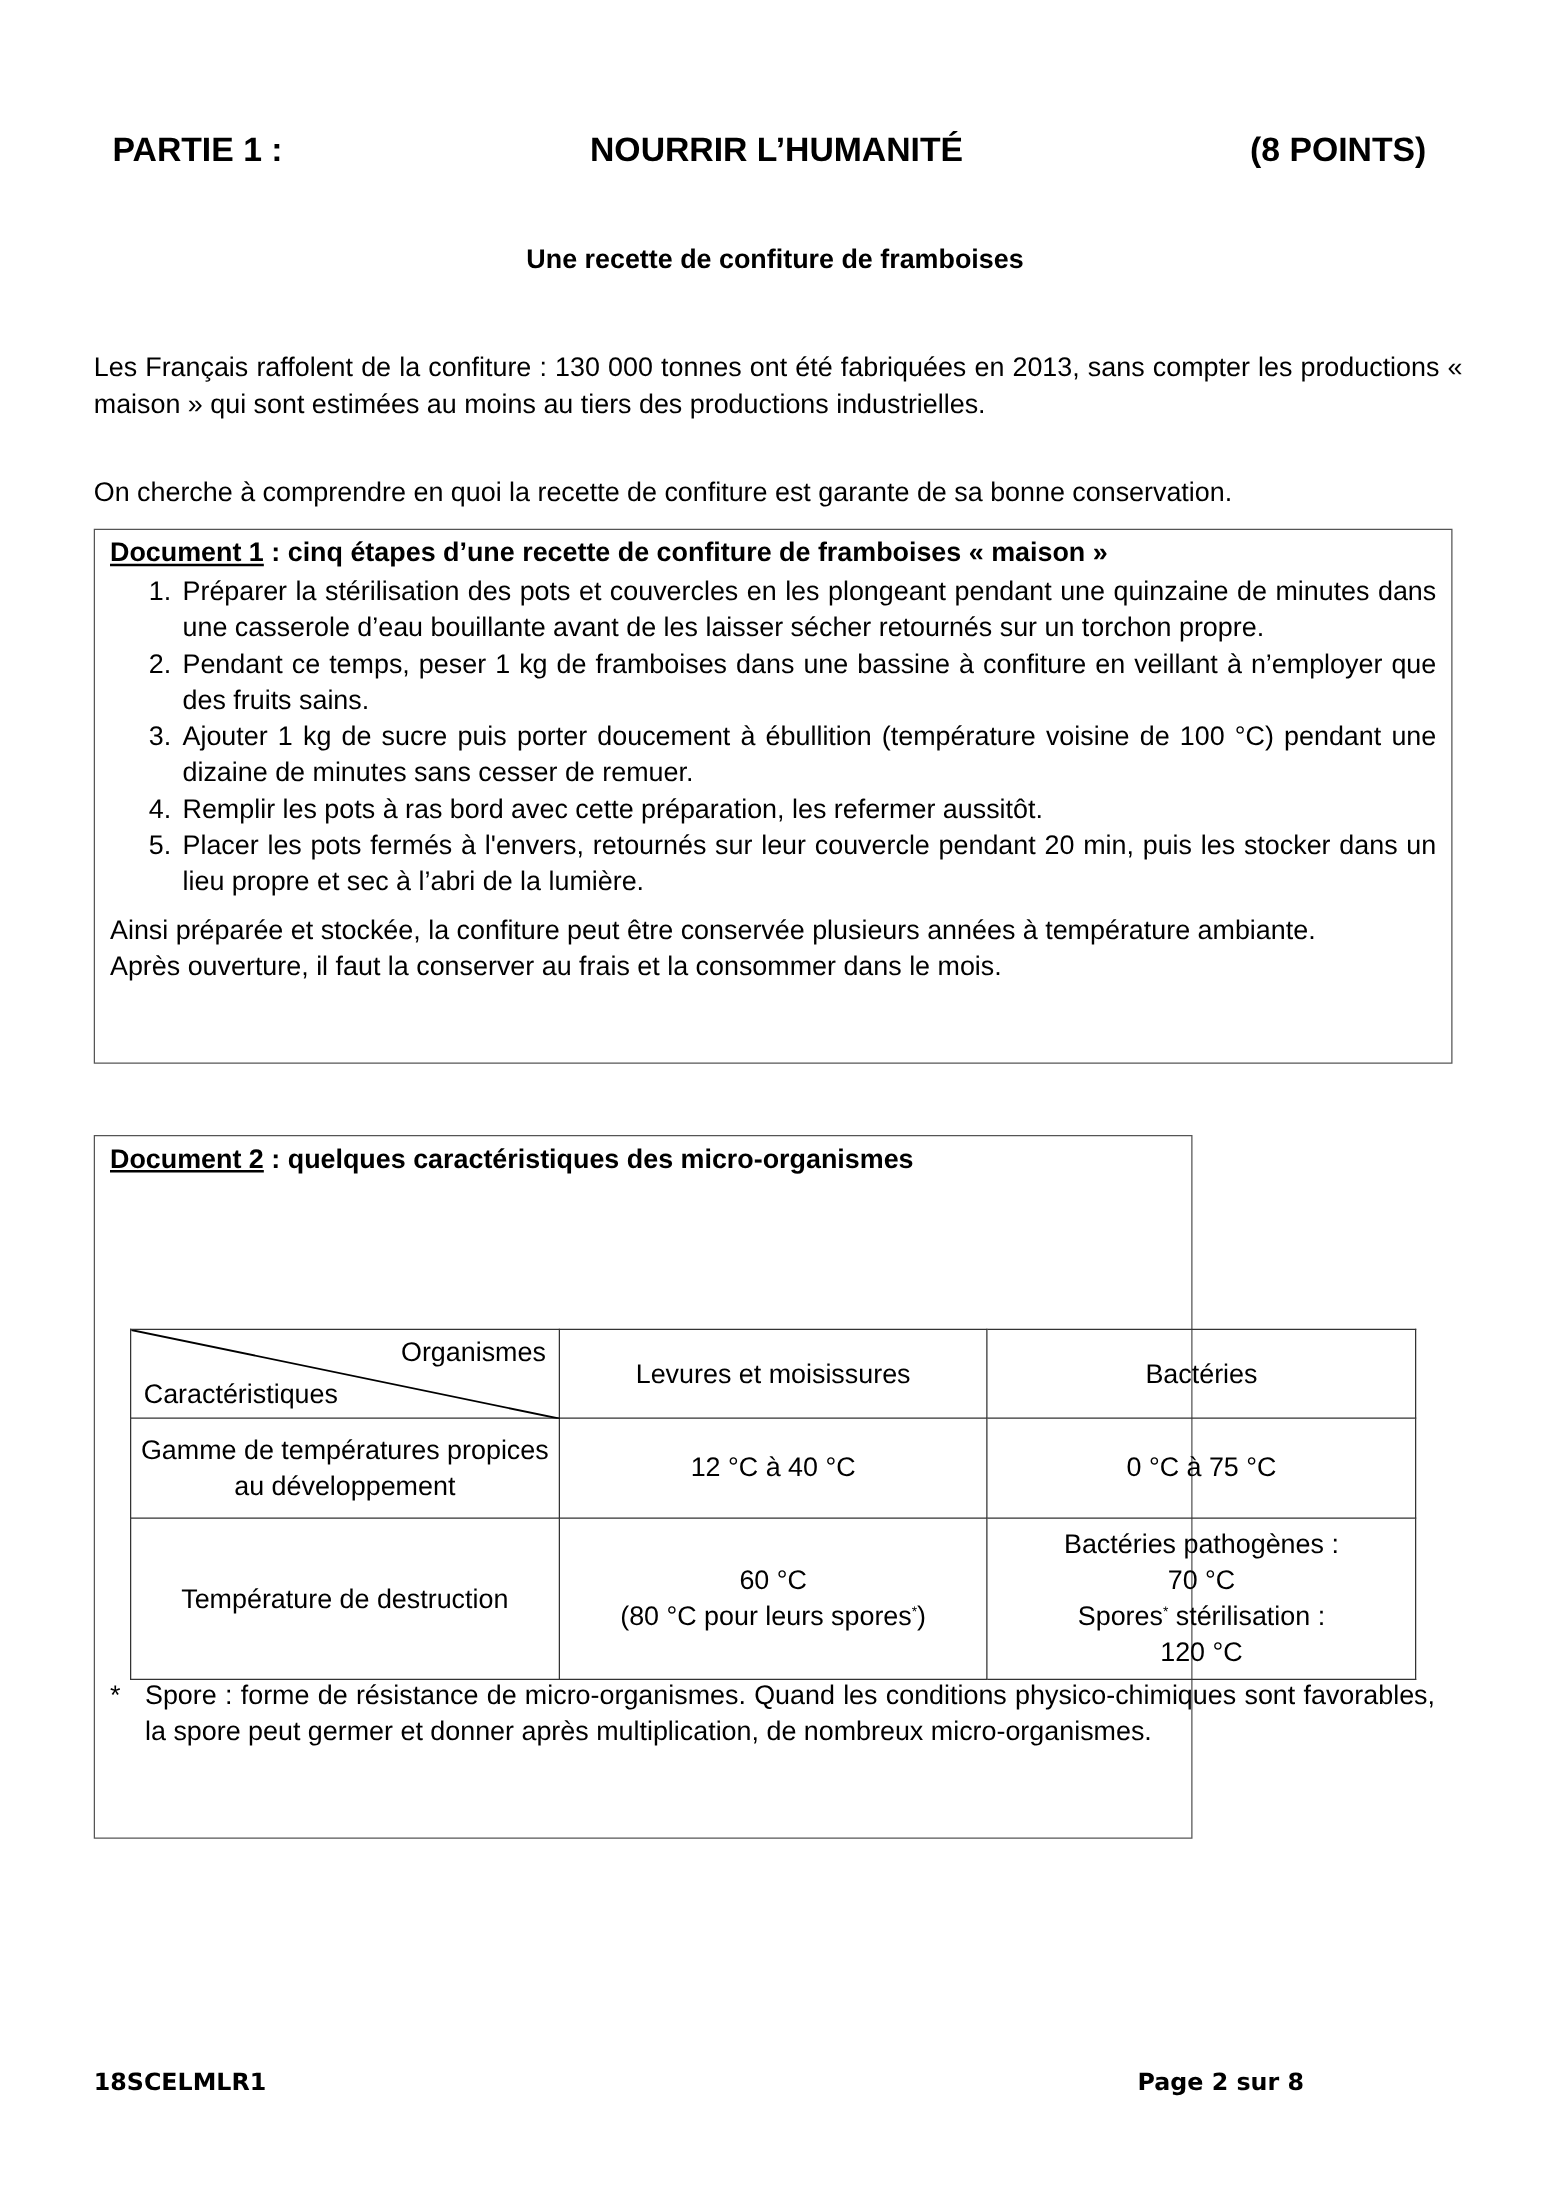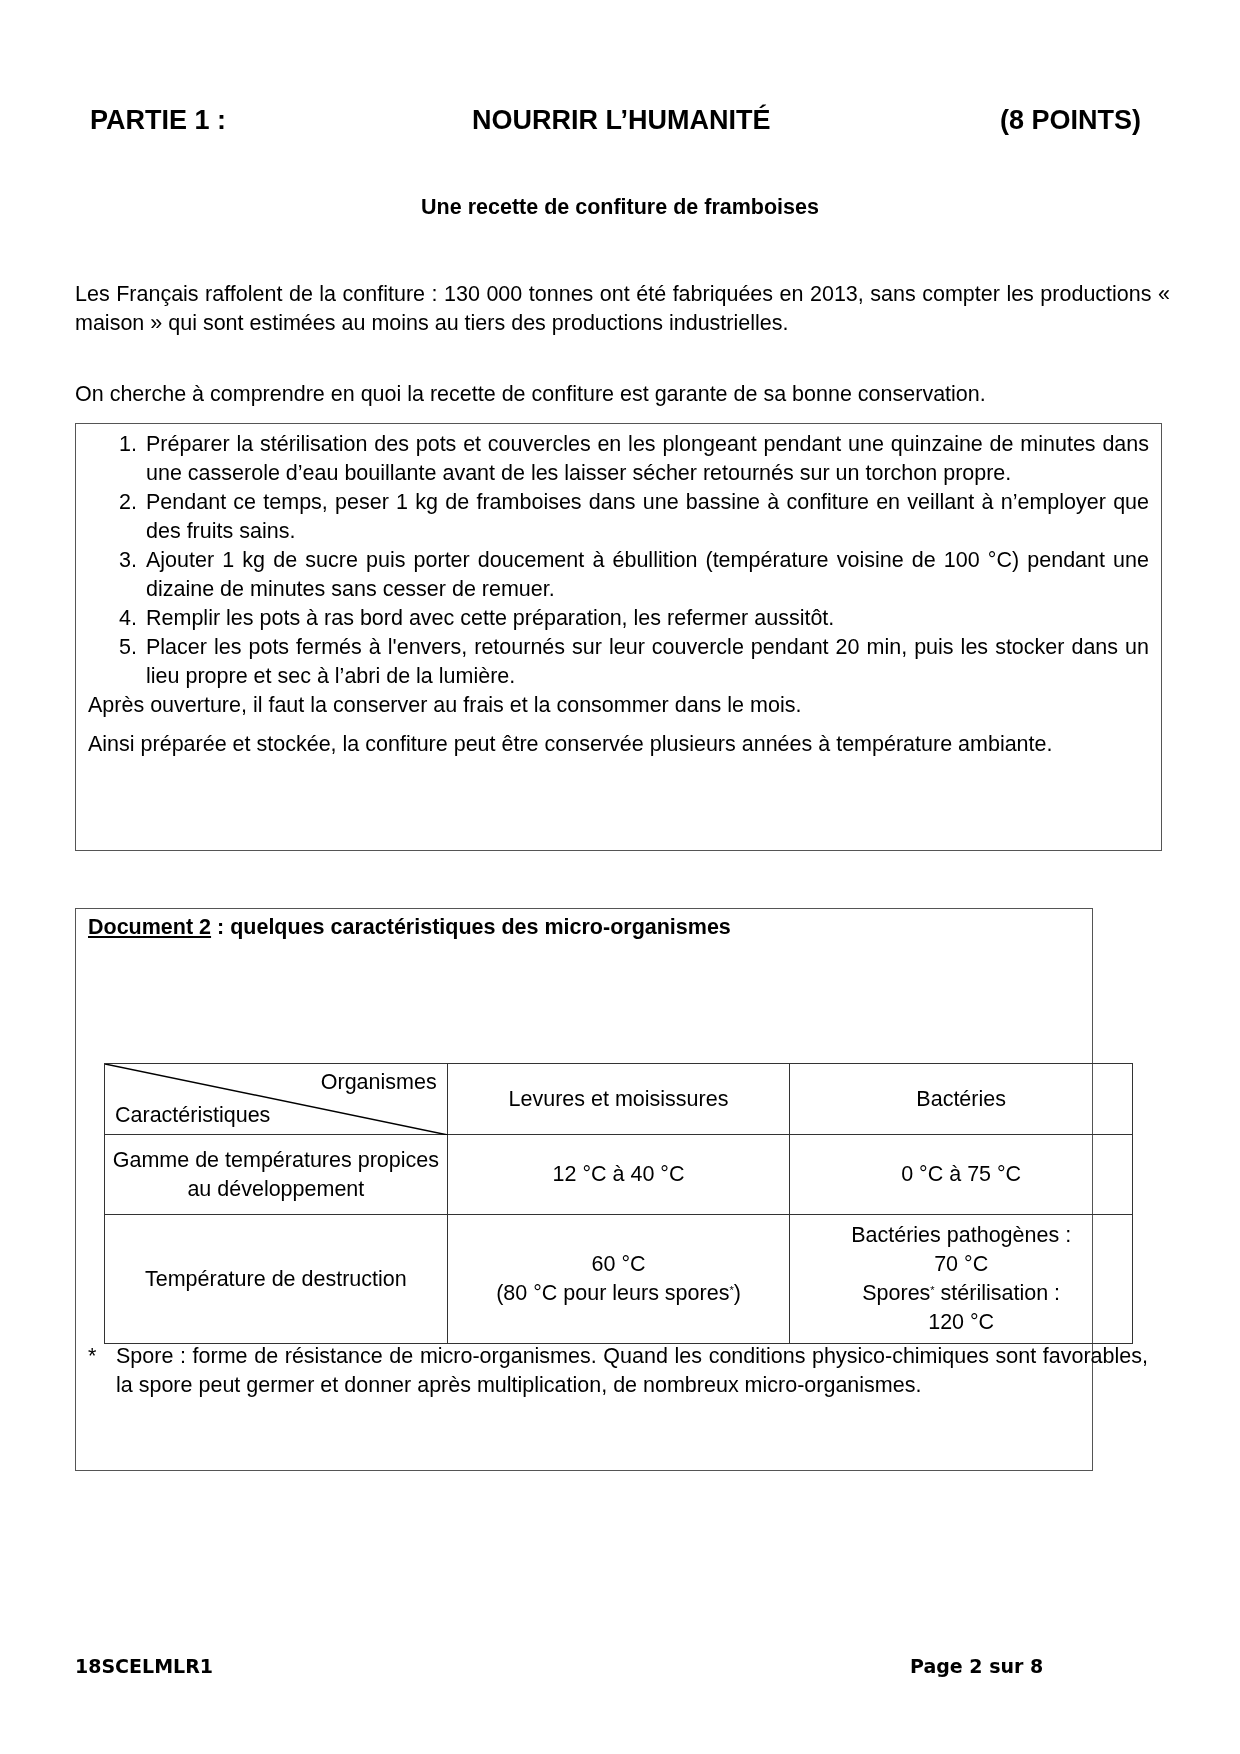--- a/index.html
+++ b/index.html
@@ -34,33 +34,36 @@
 <div class="abs hdr" style="left:472px;">NOURRIR L’HUMANITÉ</div>
 <div class="abs hdr" style="left:1000px;">(8 POINTS)</div>
 
 <div class="abs subtitle">Une recette de confiture de framboises</div>
 
 <div class="abs para" style="top:280px;">Les Français raffolent de la confiture : 130 000 tonnes ont été fabriquées en 2013, sans compter les productions « maison » qui sont estimées au moins au tiers des productions industrielles.</div>
 <div class="abs para" style="top:364px;margin-top:16px;">On cherche à comprendre en quoi la recette de confiture est garante de sa bonne conservation.</div>
 
 <div class="abs box" style="left:75px; top:423px; width:1087px; height:428px;">
   <div style="position:absolute; left:12px; top:4px; right:12px;">
+    <div class="doc-title">
+      <u>Document 1</u><span> : cinq étapes d’une recette de confiture de framboises « maison »</span>
+    </div>
     <ol class="steps" style="margin-top:2px;">
       <li><span class="num">1.</span><span>Préparer la stérilisation des pots et couvercles en les plongeant pendant une quinzaine de minutes dans une casserole d’eau bouillante avant de les laisser sécher retournés sur un torchon propre.</span></li>
       <li><span class="num">2.</span><span>Pendant ce temps, peser 1 kg de framboises dans une bassine à confiture en veillant à n’employer que des fruits sains.</span></li>
       <li><span class="num">3.</span><span>Ajouter 1 kg de sucre puis porter doucement à ébullition (température voisine de 100 °C) pendant une dizaine de minutes sans cesser de remuer.</span></li>
       <li><span class="num">4.</span><span>Remplir les pots à ras bord avec cette préparation, les refermer aussitôt.</span></li>
       <li><span class="num">5.</span><span>Placer les pots fermés à l'envers, retournés sur leur couvercle pendant 20 min, puis les stocker dans un lieu propre et sec à l’abri de la lumière.</span></li>
     </ol>
+    <div class="txt" style="margin-top:10px;">Ainsi préparée et stockée, la confiture peut être conservée plusieurs années à température ambiante.</div>
     <div class="txt">Après ouverture, il faut la conserver au frais et la consommer dans le mois.</div>
-    <div class="txt" style="margin-top:10px;">Ainsi préparée et stockée, la confiture peut être conservée plusieurs années à température ambiante.</div>
   </div>
 </div>
 
-<div class="abs box" style="left:75px; top:908px; width:1018px; height:563px;">
+<div class="abs box" style="left:75px; top:908px; width:879px; height:563px;">
   <div style="position:absolute; left:12px; top:4px; right:12px;">
     <div class="doc-title">
       <u>Document 2</u><span> : quelques caractéristiques des micro-organismes</span>
     </div>
   </div>
 </div>
 
 <table class="micro">
   <colgroup>
     <col style="width:343px">

